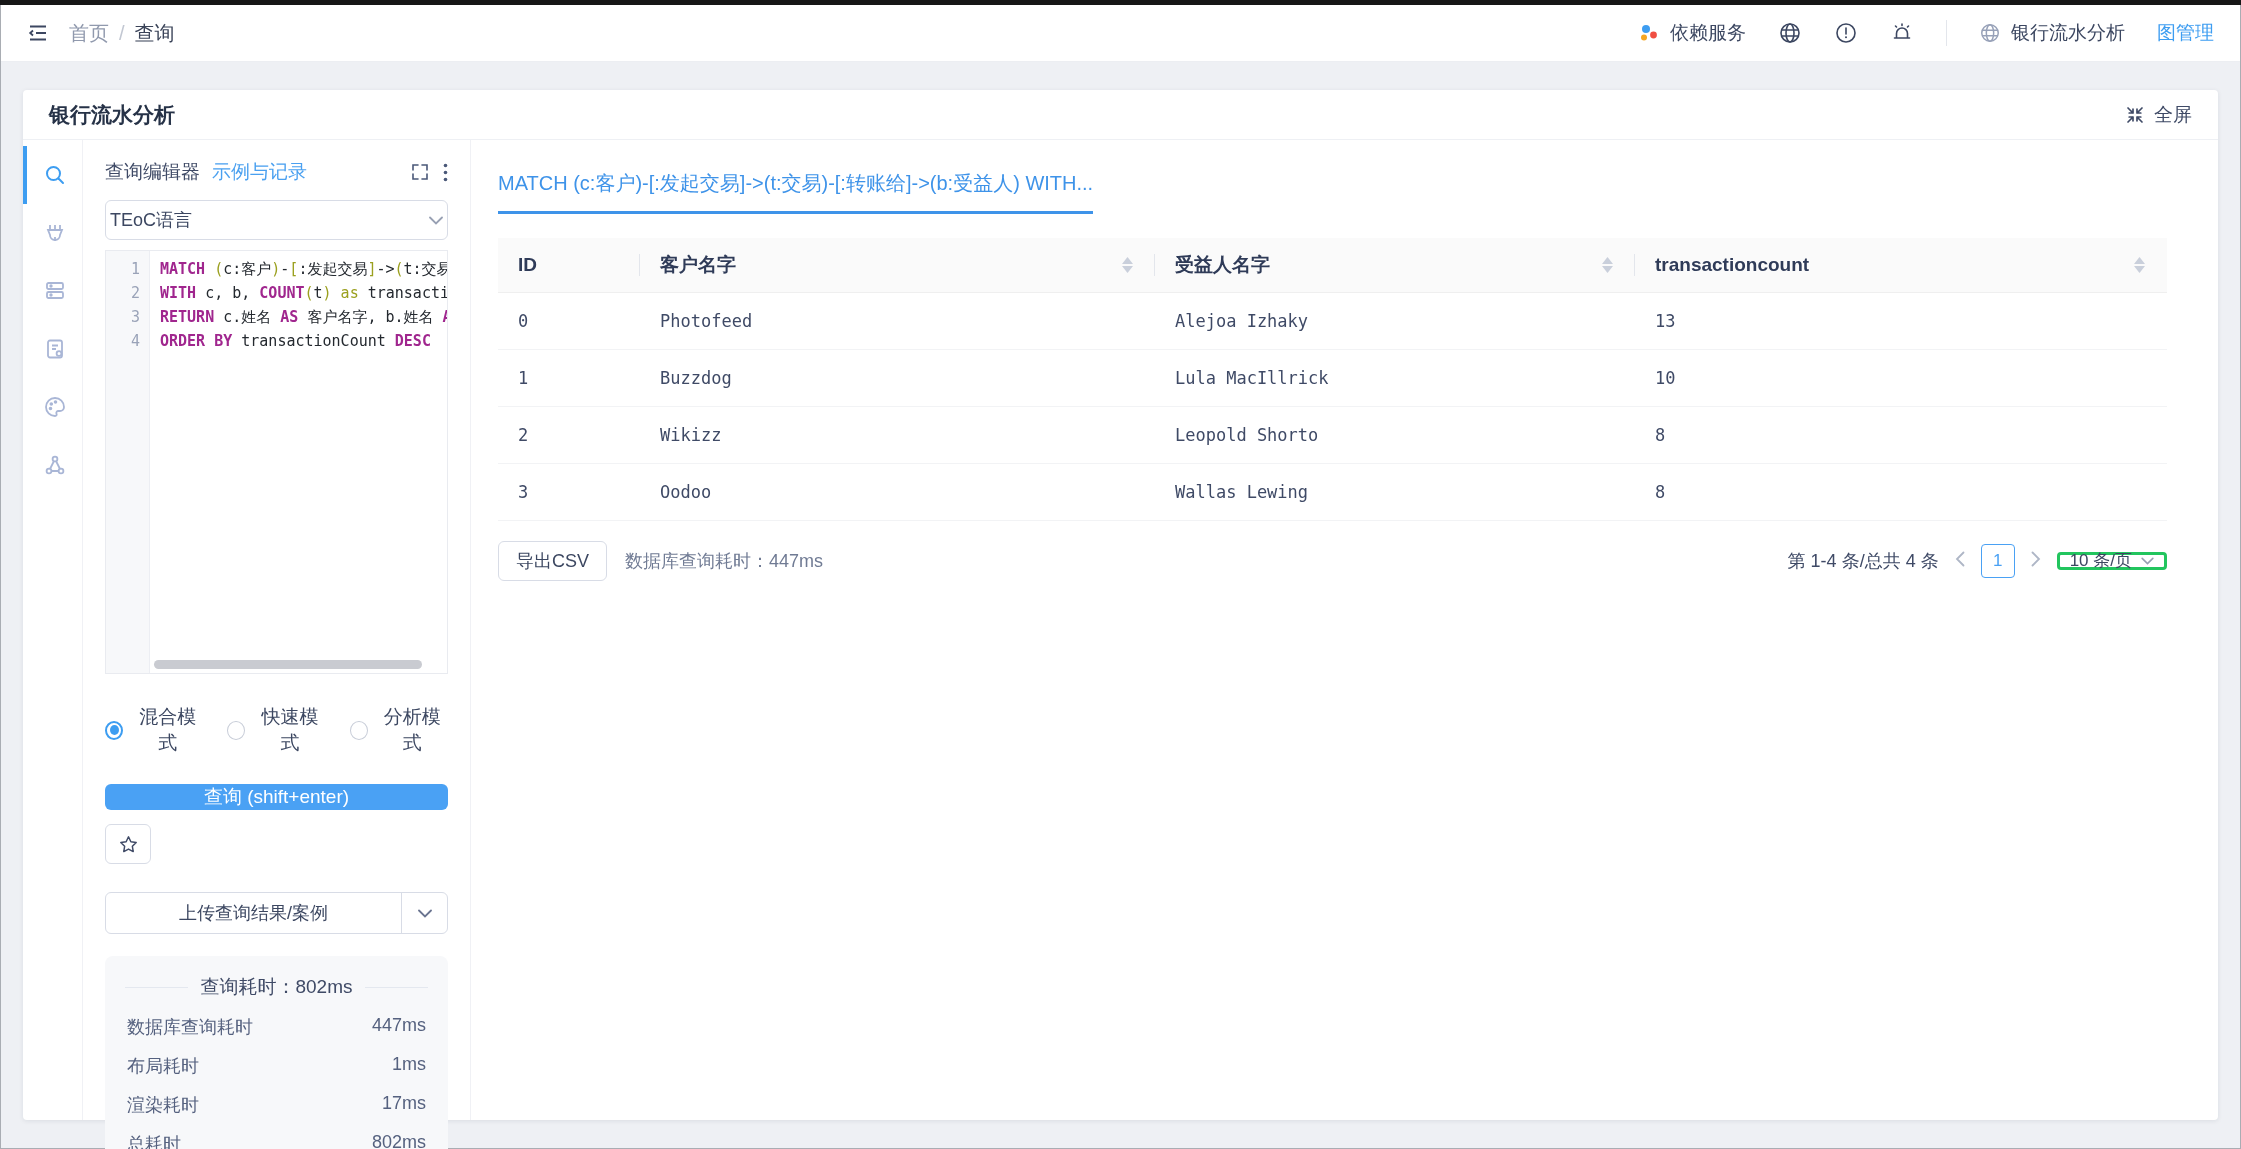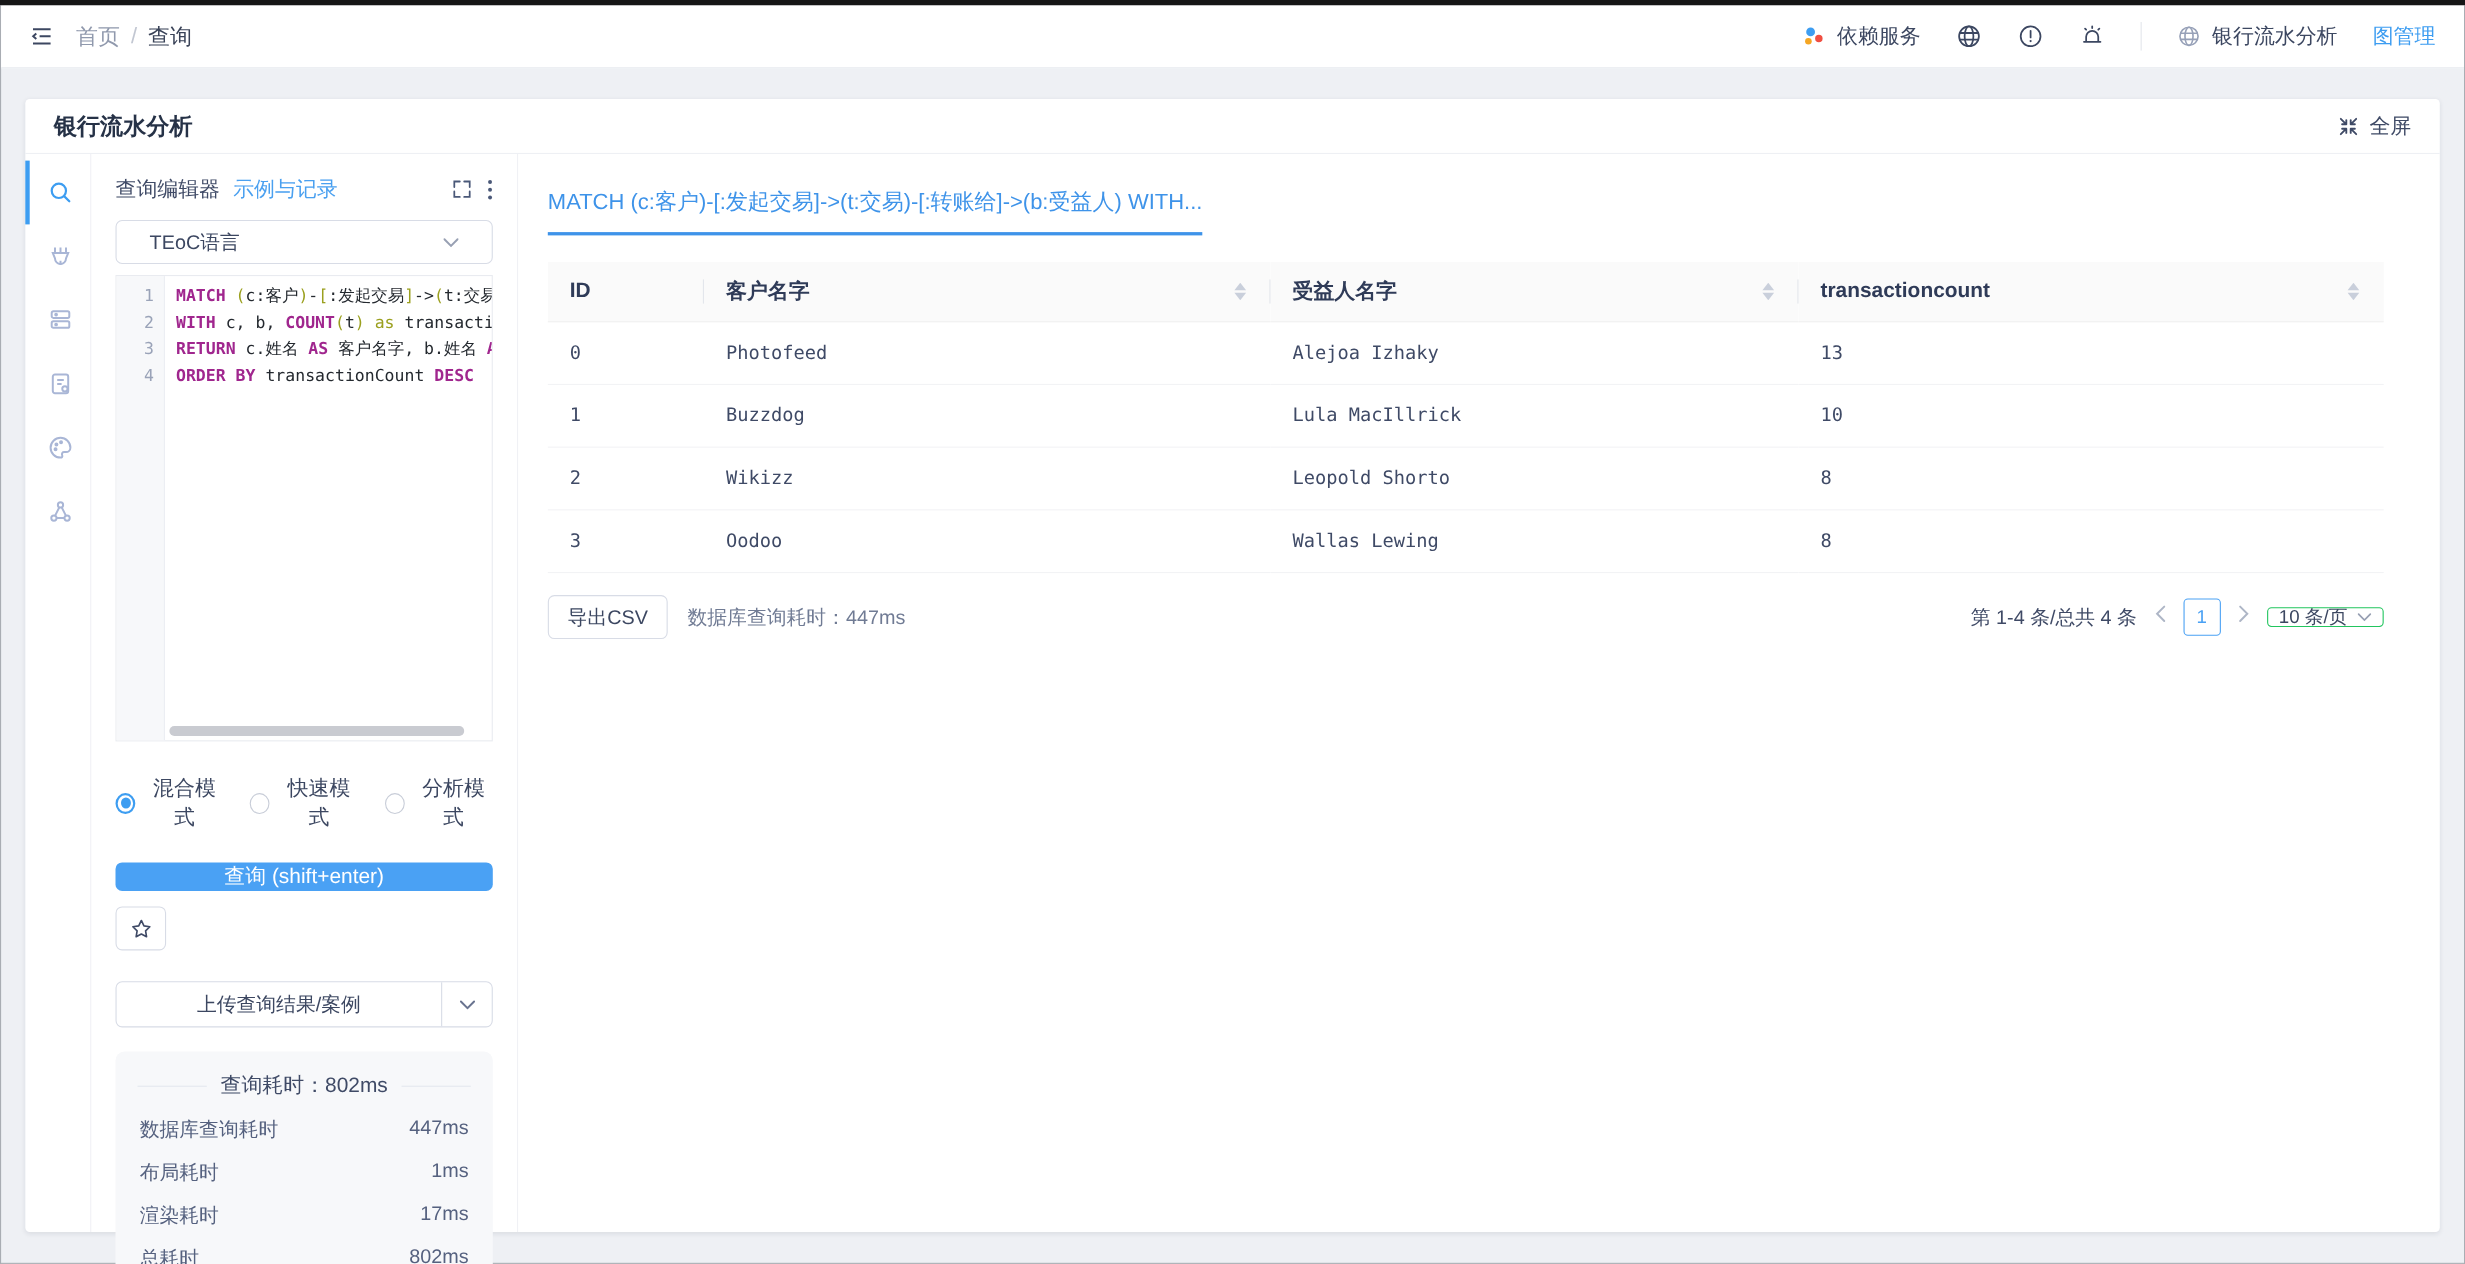--- a/index.html
+++ b/index.html
@@ -39,21 +39,21 @@
   .rail-item.active svg { stroke:#3d9df1; }
 
   
   .qpanel { width:388px; border-right:1px solid #f0f1f5; display:flex; flex-direction:column; }
   .qp-header { height:53px; display:flex; align-items:center; justify-content:space-between; padding:0 26px; border-bottom:1px solid #f0f1f5; font-size:20px; color:#333f5c; }
   .qp-body { padding:18px 22px 0 22px; }
   .editor-row { height:28px; display:flex; align-items:center; margin-bottom:14px; }
   .editor-label { font-size:19px; color:#3f4a66; }
   .examples-link { font-size:19px; color:#4aa0f0; margin-left:12px; cursor:pointer; }
   .editor-row .spacer { flex:1; }
-  .lang-select { height:40px; border:1px solid #d8dce6; border-radius:6px; display:flex; align-items:center; padding:0 30px; font-size:18px; color:#3c4761; margin-bottom:10px; cursor:pointer;text-align:center; }
+  .lang-select { height:40px; border:1px solid #d8dce6; border-radius:6px; display:flex; align-items:center; padding:0 4px; font-size:18px; color:#3c4761; margin-bottom:10px; cursor:pointer;text-align:center; }
   .lang-select .spacer { flex:1; }
 
   .code-editor { height:424px; border:1px solid #e9ebf0; display:flex; position:relative; background:#fff; }
   .gutter { width:44px; background:#f7f8fa; border-right:1px solid #eceef3; padding:6px 9px 0 0; text-align:right; }
   .gutter div, .code-area .code-line { font-family:"DejaVu Sans Mono", monospace; font-size:15px; line-height:24px; }
   .gutter div { color:#9aa3b8; }
   .code-area { flex:1; padding:6px 0 0 10px; overflow:hidden; white-space:nowrap; }
   .tk-k { color:#a0268e; font-weight:bold; }
   .tk-b { color:#9ba01f; }
   .tk-o { color:#9ba01f; }
@@ -93,21 +93,21 @@
   .col-id { width:142px; } .col-cust { width:515px; } .col-bene { width:480px; }
 
   .table-footer { margin-top:20px; display:flex; align-items:center; justify-content:space-between; }
   .tf-left { display:flex; align-items:center; gap:18px; }
   .export-btn { height:40px; padding:0 17px; background:#fff; border:1px solid #d8dce6; border-radius:6px; font-size:18px; color:#3c4761; font-family:inherit; cursor:pointer; }
   .db-time { font-size:18px; color:#707b94; }
   .pagination { display:flex; align-items:center; gap:14px; }
   .pg-total { font-size:18px; color:#3f4a66; }
   .pg-arrow { color:#aeb6c6; font-size:20px; cursor:pointer; padding:0 2px; }
   .pg-page { width:34px; height:34px; border:1px solid #4aa1f4; border-radius:4px; color:#4aa1f4; font-size:17px; display:flex; align-items:center; justify-content:center; cursor:pointer; }
-  .pg-size { height:18px; border:1px solid #22c55e; border-radius:4px; padding:0 10px; display:flex; align-items:center; gap:9px; font-size:17px; color:#3c4761; cursor:pointer; }
+  .pg-size { height:18px; border:3px solid #22c55e; border-radius:4px; padding:0 10px; display:flex; align-items:center; gap:9px; font-size:17px; color:#3c4761; cursor:pointer; }
 </style>
 </head>
 <body>
 
 <div class="chrome-strip"></div>
 <div class="frame">
 
   <div class="topbar">
     <div class="tb-left">
       <span class="icon">

